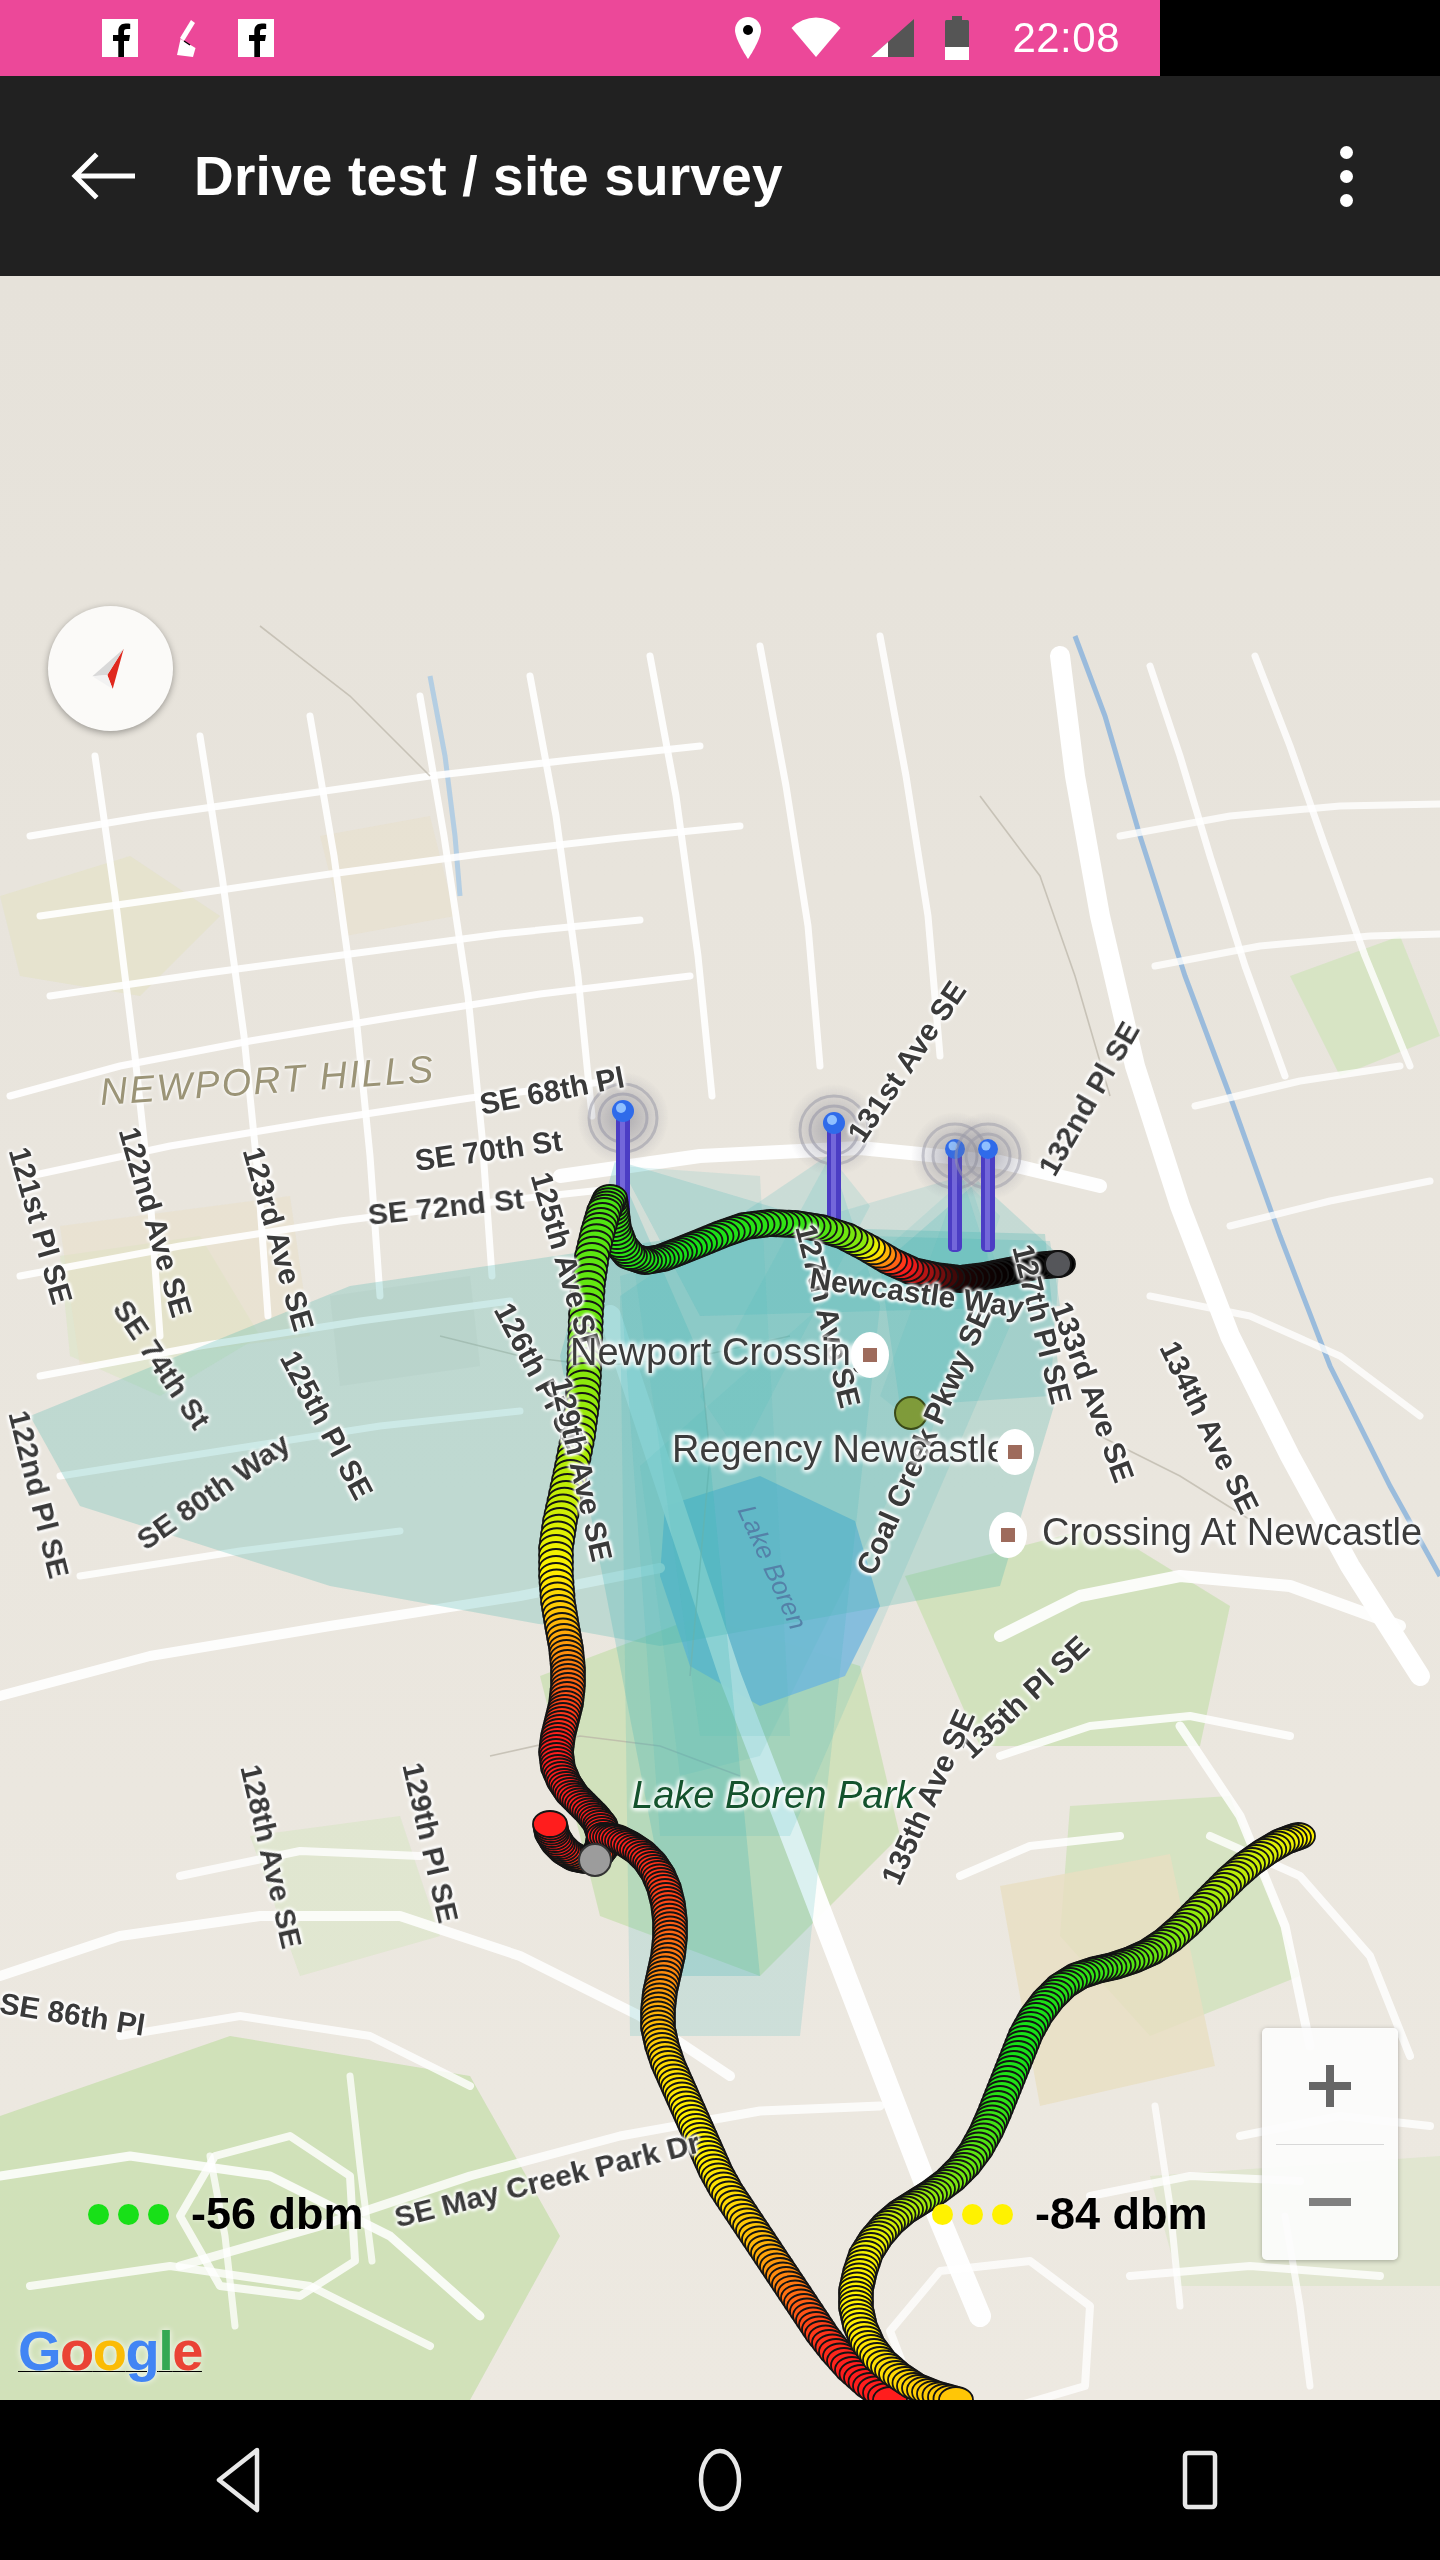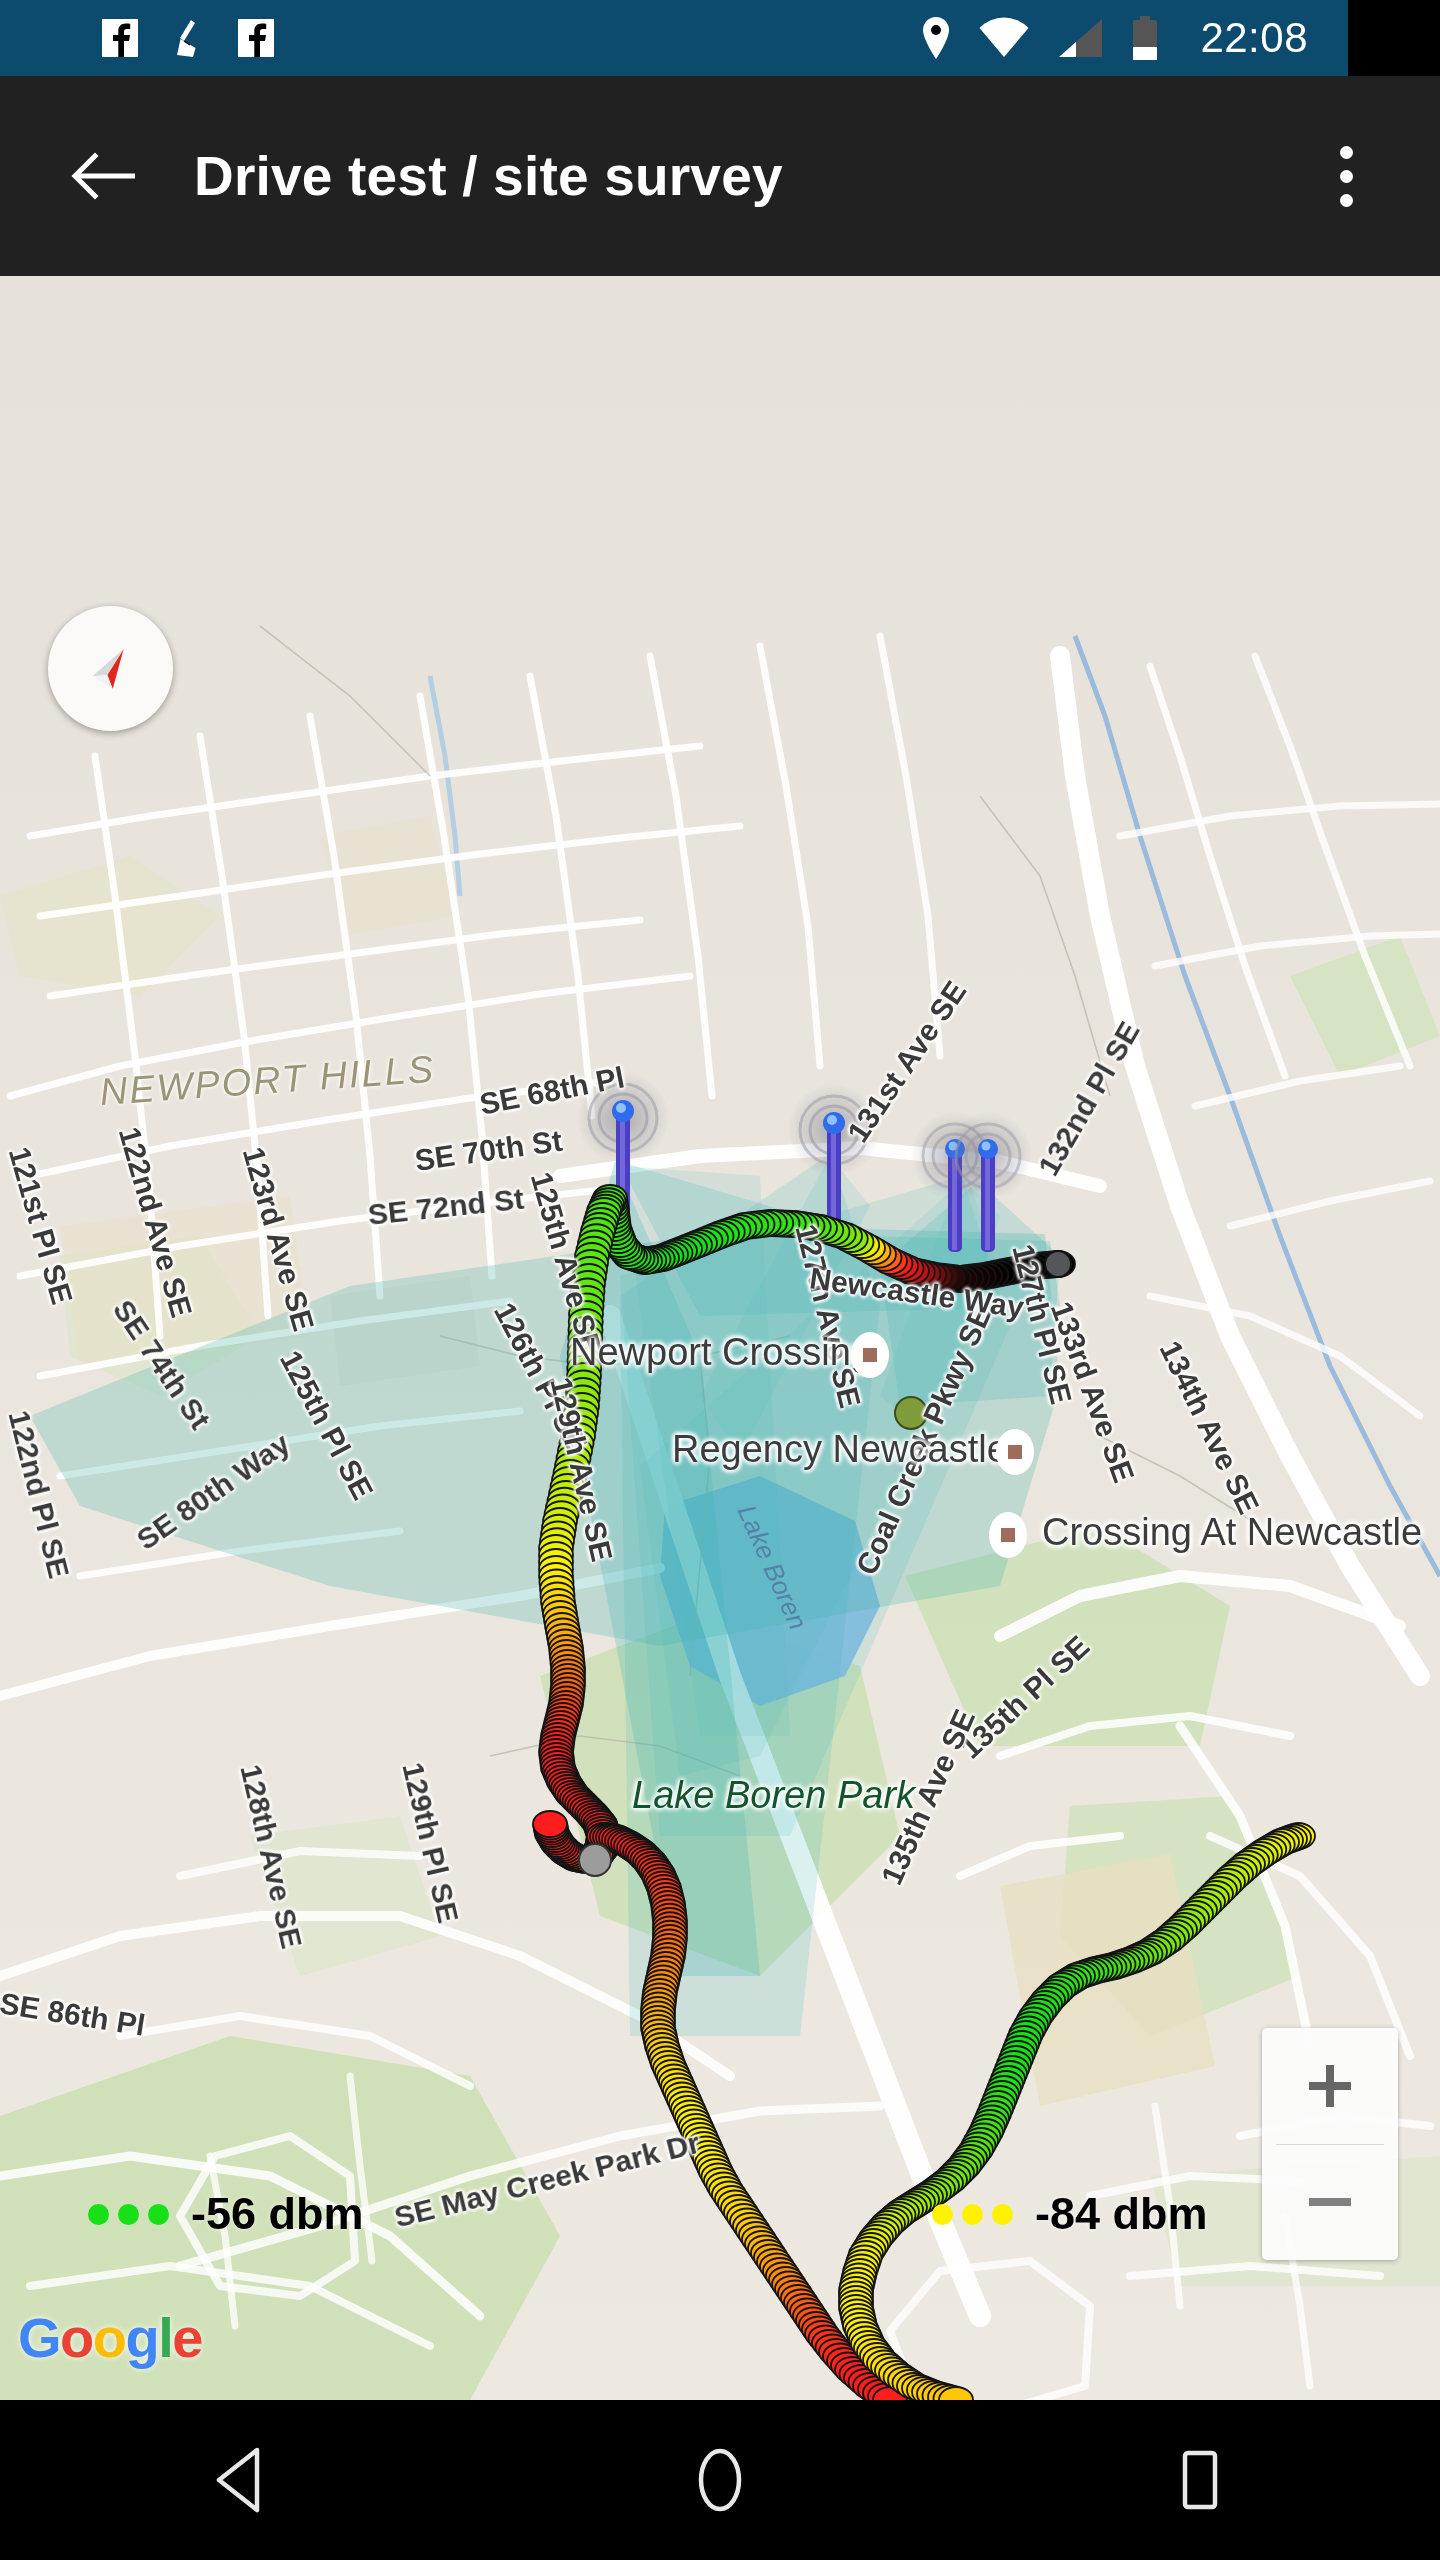--- a/index.html
+++ b/index.html
@@ -2,22 +2,22 @@
 <html><head>
 <meta charset="utf-8">
 <style>
   * { margin:0; padding:0; box-sizing:border-box; }
   html,body { width:1440px; height:2560px; background:#000; overflow:hidden;
               font-family:"Liberation Sans", sans-serif; }
 
   #app { position:relative; width:1440px; height:2560px; background:#000; }
 
   
-  .statusbar { position:absolute; left:0; top:0; width:1348px; height:76px;
-               background:#0c4a6e; display:flex; align-items:center; }
+  .statusbar { position:absolute; left:0; top:0; width:1160px; height:76px;
+               background:#ec4899; display:flex; align-items:center; }
   .sb-left { display:flex; align-items:center; gap:28px; padding-left:100px; flex:1; }
   .sb-right { display:flex; align-items:center; gap:26px; padding-right:40px; }
   .sb-ic { display:block; }
   .sb-time { color:#fff; font-size:42px; letter-spacing:0.5px; font-weight:400;
              margin-left:14px; }
 
   
   .appbar { position:absolute; left:0; top:76px; width:1440px; height:200px;
             background:#212121; display:flex; align-items:center; }
   .back-btn { width:120px; height:120px; margin-left:42px; display:flex;
@@ -41,23 +41,23 @@
 
   
   .zoomctl { position:absolute; right:42px; bottom:140px; width:136px; height:232px;
              background:rgba(252,252,252,.93); border-radius:5px;
              box-shadow:0 1px 5px rgba(0,0,0,.28); z-index:40;
              display:flex; flex-direction:column; }
   .zoomctl > div { flex:1; display:flex; align-items:center; justify-content:center; }
   .zoom-div { height:1px; background:#d8d8d8; flex:none !important; margin:0 14px; }
 
   
-  .glogo { position:absolute; left:18px; bottom:34px; z-index:40;
+  .glogo { position:absolute; left:18px; bottom:21px; z-index:40;
            font-size:0; line-height:0;
-           filter: drop-shadow(0 0 3px rgba(255,255,255,.9)); }
+           filter: drop-shadow(0 0 3px rgba(255,255,255,.9)); text-decoration: underline; }
   .glogo span { font-family:"Liberation Sans", sans-serif; font-size:56px;
                 font-weight:700; letter-spacing:-1.5px; line-height:1; }
 
   
   .legend { position:absolute; left:0; bottom:160px; width:1440px; z-index:45;
             padding:0 0 0 0; }
   .legend-row { display:flex; width:1440px; }
   .legend-cell { display:flex; align-items:center; }
   .lc1 { width:700px; padding-left:88px; }
   .lc2 { width:740px; padding-left:232px; }

